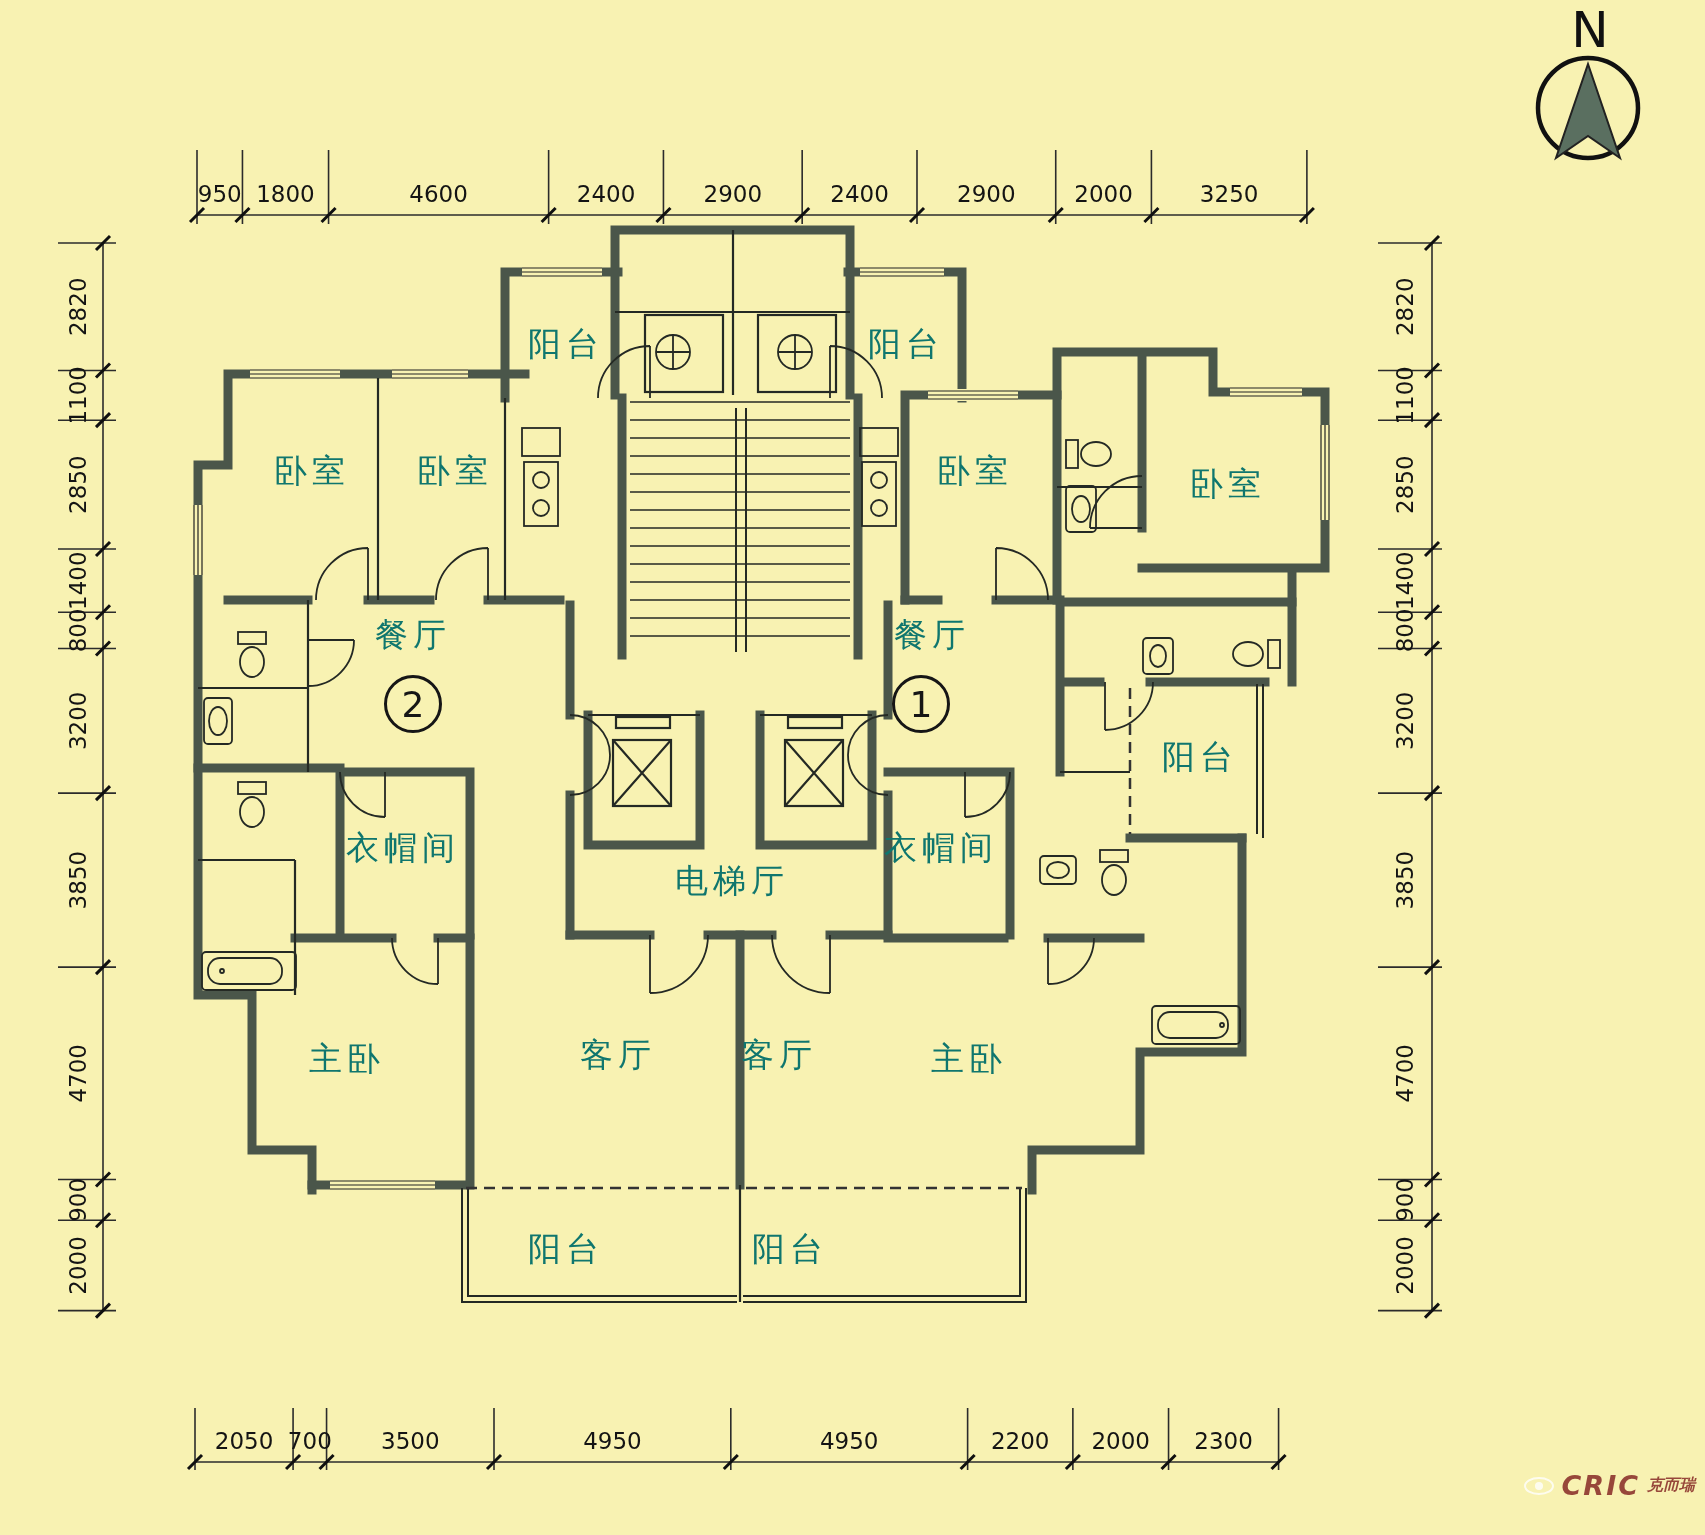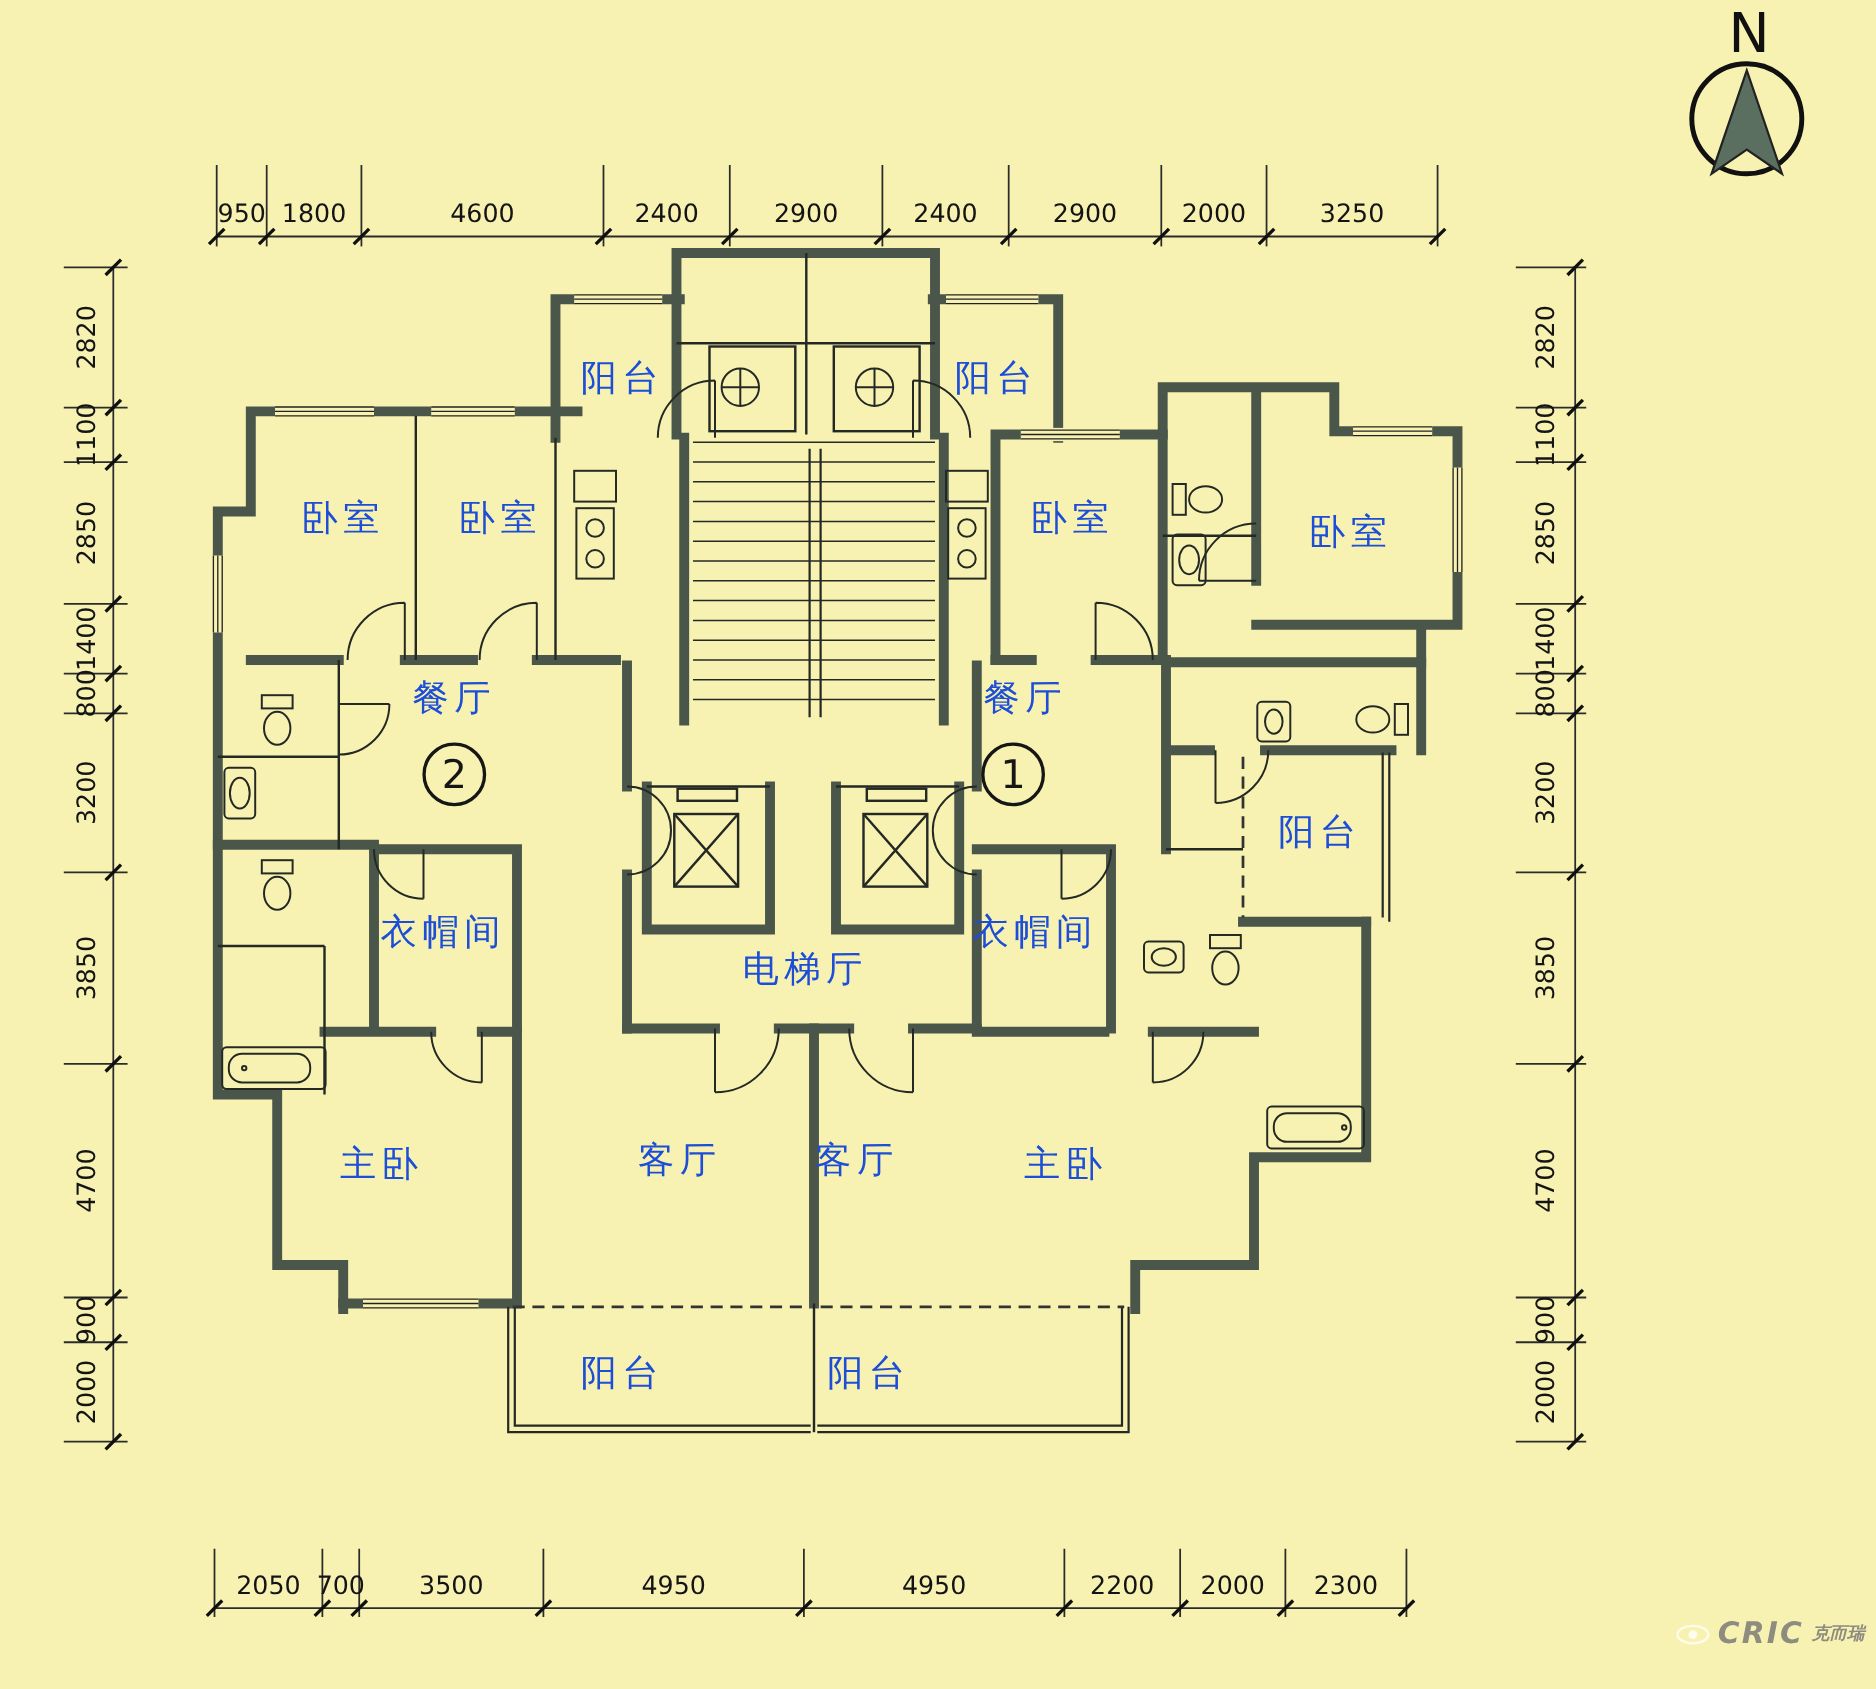--- a/index.html
+++ b/index.html
@@ -4,38 +4,38 @@
 <style>
   html,body{margin:0;padding:0;}
   body{
     width:1705px;height:1535px;position:relative;overflow:hidden;
     background:#f8f2b2;
     font-family:"DejaVu Sans","Liberation Sans",sans-serif;
   }
   #plan-svg{position:absolute;left:0;top:0;}
   .room-label{
     position:absolute;transform:translate(-50%,-50%);
-    font-size:33px;color:#1d4ed8;letter-spacing:5px;font-weight:500;
+    font-size:33px;color:#0f766e;letter-spacing:5px;font-weight:500;
     white-space:nowrap;line-height:1;
   }
   .unit-badge{
     position:absolute;transform:translate(-50%,-50%);
     width:52px;height:52px;border:3px solid #161616;border-radius:50%;
     font-size:36px;color:#161616;display:flex;align-items:center;justify-content:center;
     font-weight:500;background:transparent;
   }
   .north-label{
     position:absolute;transform:translate(-50%,-50%);
     font-size:50px;color:#111;font-weight:400;
   }
   #north-svg{position:absolute;left:1532px;top:52px;}
   .watermark{
     position:absolute;right:10px;top:1470px;
     display:flex;align-items:center;gap:7px;
-    color:#737373;opacity:0.8;font-style:italic;
+    color:#7f1d1d;opacity:0.8;font-style:italic;
   }
   .watermark .brand{font-size:27px;font-weight:bold;letter-spacing:2px;}
   .watermark .company{font-size:16px;font-weight:bold;font-style:italic;}
 </style>
 </head>
 <body>
 
 <svg id="plan-svg" width="1705" height="1535" viewBox="0 0 1705 1535">
 
   <g stroke="#4a564a" stroke-width="9" fill="none" stroke-linecap="square">

